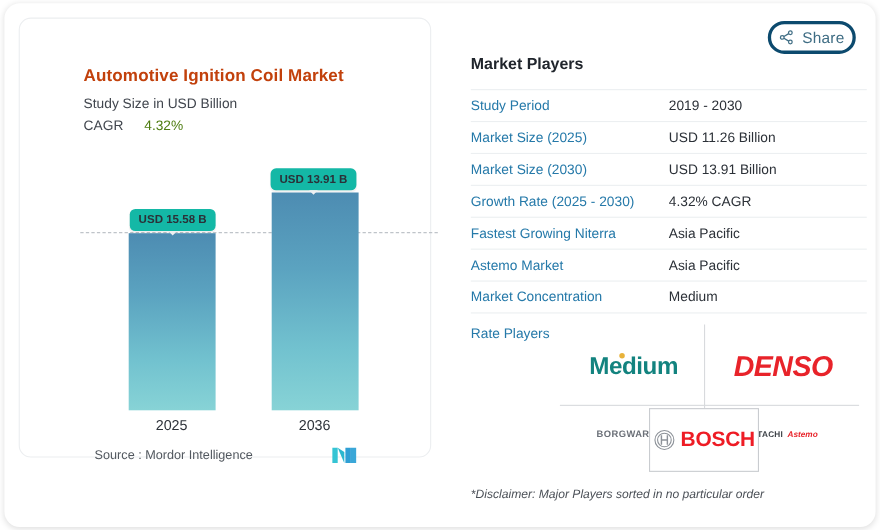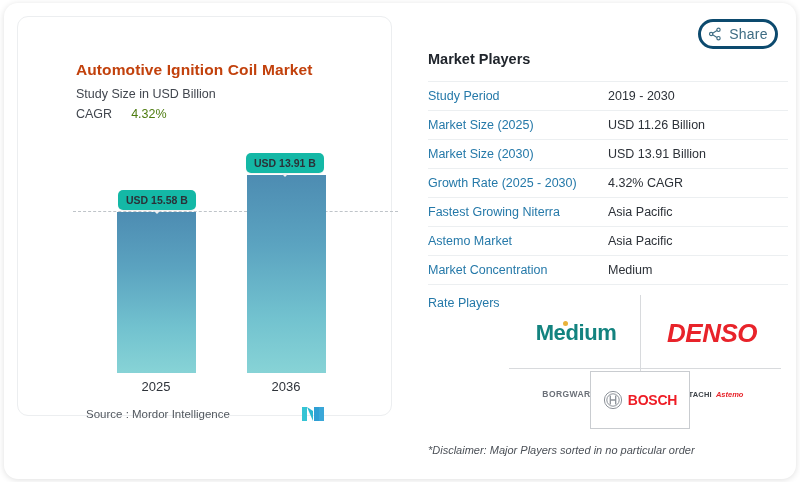--- a/index.html
+++ b/index.html
@@ -179,21 +179,21 @@
     position: absolute;
     left: 586px; top: 368px;
     width: 100px; height: 58px;
     background: #ffffff;
     border: 1px solid #c9ccd0;
     display: flex; align-items: center; justify-content: center;
     gap: 5px;
   }
   .bosch-emblem { width: 20px; height: 20px; display: block; }
   .logo-bosch {
-    font-size: 14px; font-weight: bold; color: #ee1c25; letter-spacing: -.2px;
+    font-size: 19px; font-weight: bold; color: #ee1c25; letter-spacing: -.2px;
   }
 
   .disclaimer {
     position: absolute;
     left: 424px; top: 441px;
     font-size: 11px; color: #4b5057; font-style: italic;
   }
 </style>
 </head>
 <body>

